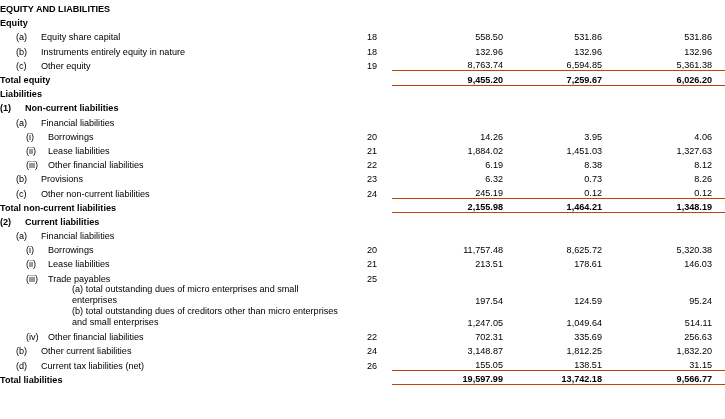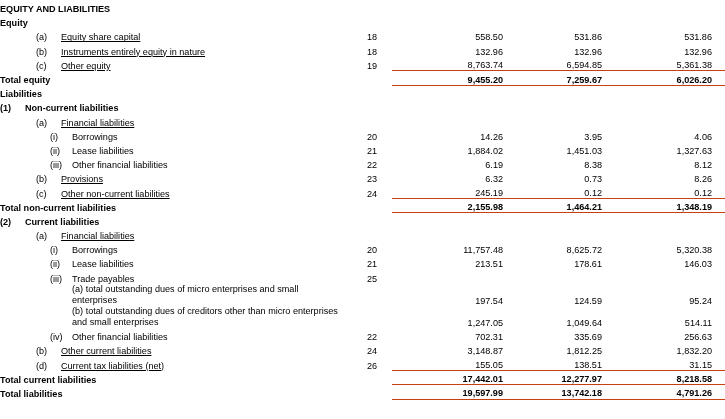--- a/index.html
+++ b/index.html
@@ -54,22 +54,22 @@
   td.num.n2 { padding-right: 12px; }
   td.num.n3 { padding-right: 13px; }
 
   tr.row { height: 14.2px; }
   tr.row-tall { height: 14.6px; }
 
   .b { font-weight: bold; }
   .ix  { display:inline-block; width: 25px; }
   .ix2 { display:inline-block; width: 22px; }
 
-  .ind1 { padding-left: 36px; text-decoration: underline; }
-  .ind2 { padding-left: 50px; }
+  .ind1 { padding-left: 16px; }
+  .ind2 { padding-left: 26px; }
 
   .wraptext {
     display: block;
     padding-left: 72px;
     white-space: normal;
     width: 270px;
     line-height: 1.22;
   }
 
   
@@ -325,34 +325,27 @@
     <tr class="row">
       <td class="label">
         <span class="ind1"><span class="ix">(d)</span><span>Current tax liabilities (net)</span></span>
       </td>
       <td class="note">26</td>
       <td class="num">155.05</td>
       <td class="num n2">138.51</td>
       <td class="num n3">31.15</td>
     </tr>
 
-    <tr class="row">
-      <td class="label b">Total current liabilities</td>
-      <td class="note"></td>
-      <td class="num b rule-top">17,442.01</td>
-      <td class="num n2 b rule-top">12,277.97</td>
-      <td class="num n3 b rule-top">8,218.58</td>
-    </tr>
 
     <tr class="row">
       <td class="label b">Total liabilities</td>
       <td class="note"></td>
       <td class="num b rule-top">19,597.99</td>
       <td class="num n2 b rule-top">13,742.18</td>
-      <td class="num n3 b rule-top">4,791.26</td>
+      <td class="num n3 b rule-top">9,566.77</td>
     </tr>
 
     <tr class="spacer-row">
       <td class="label"></td>
       <td class="note"></td>
       <td class="num rule-top"></td>
       <td class="num n2 rule-top"></td>
       <td class="num n3 rule-top"></td>
     </tr>
 

